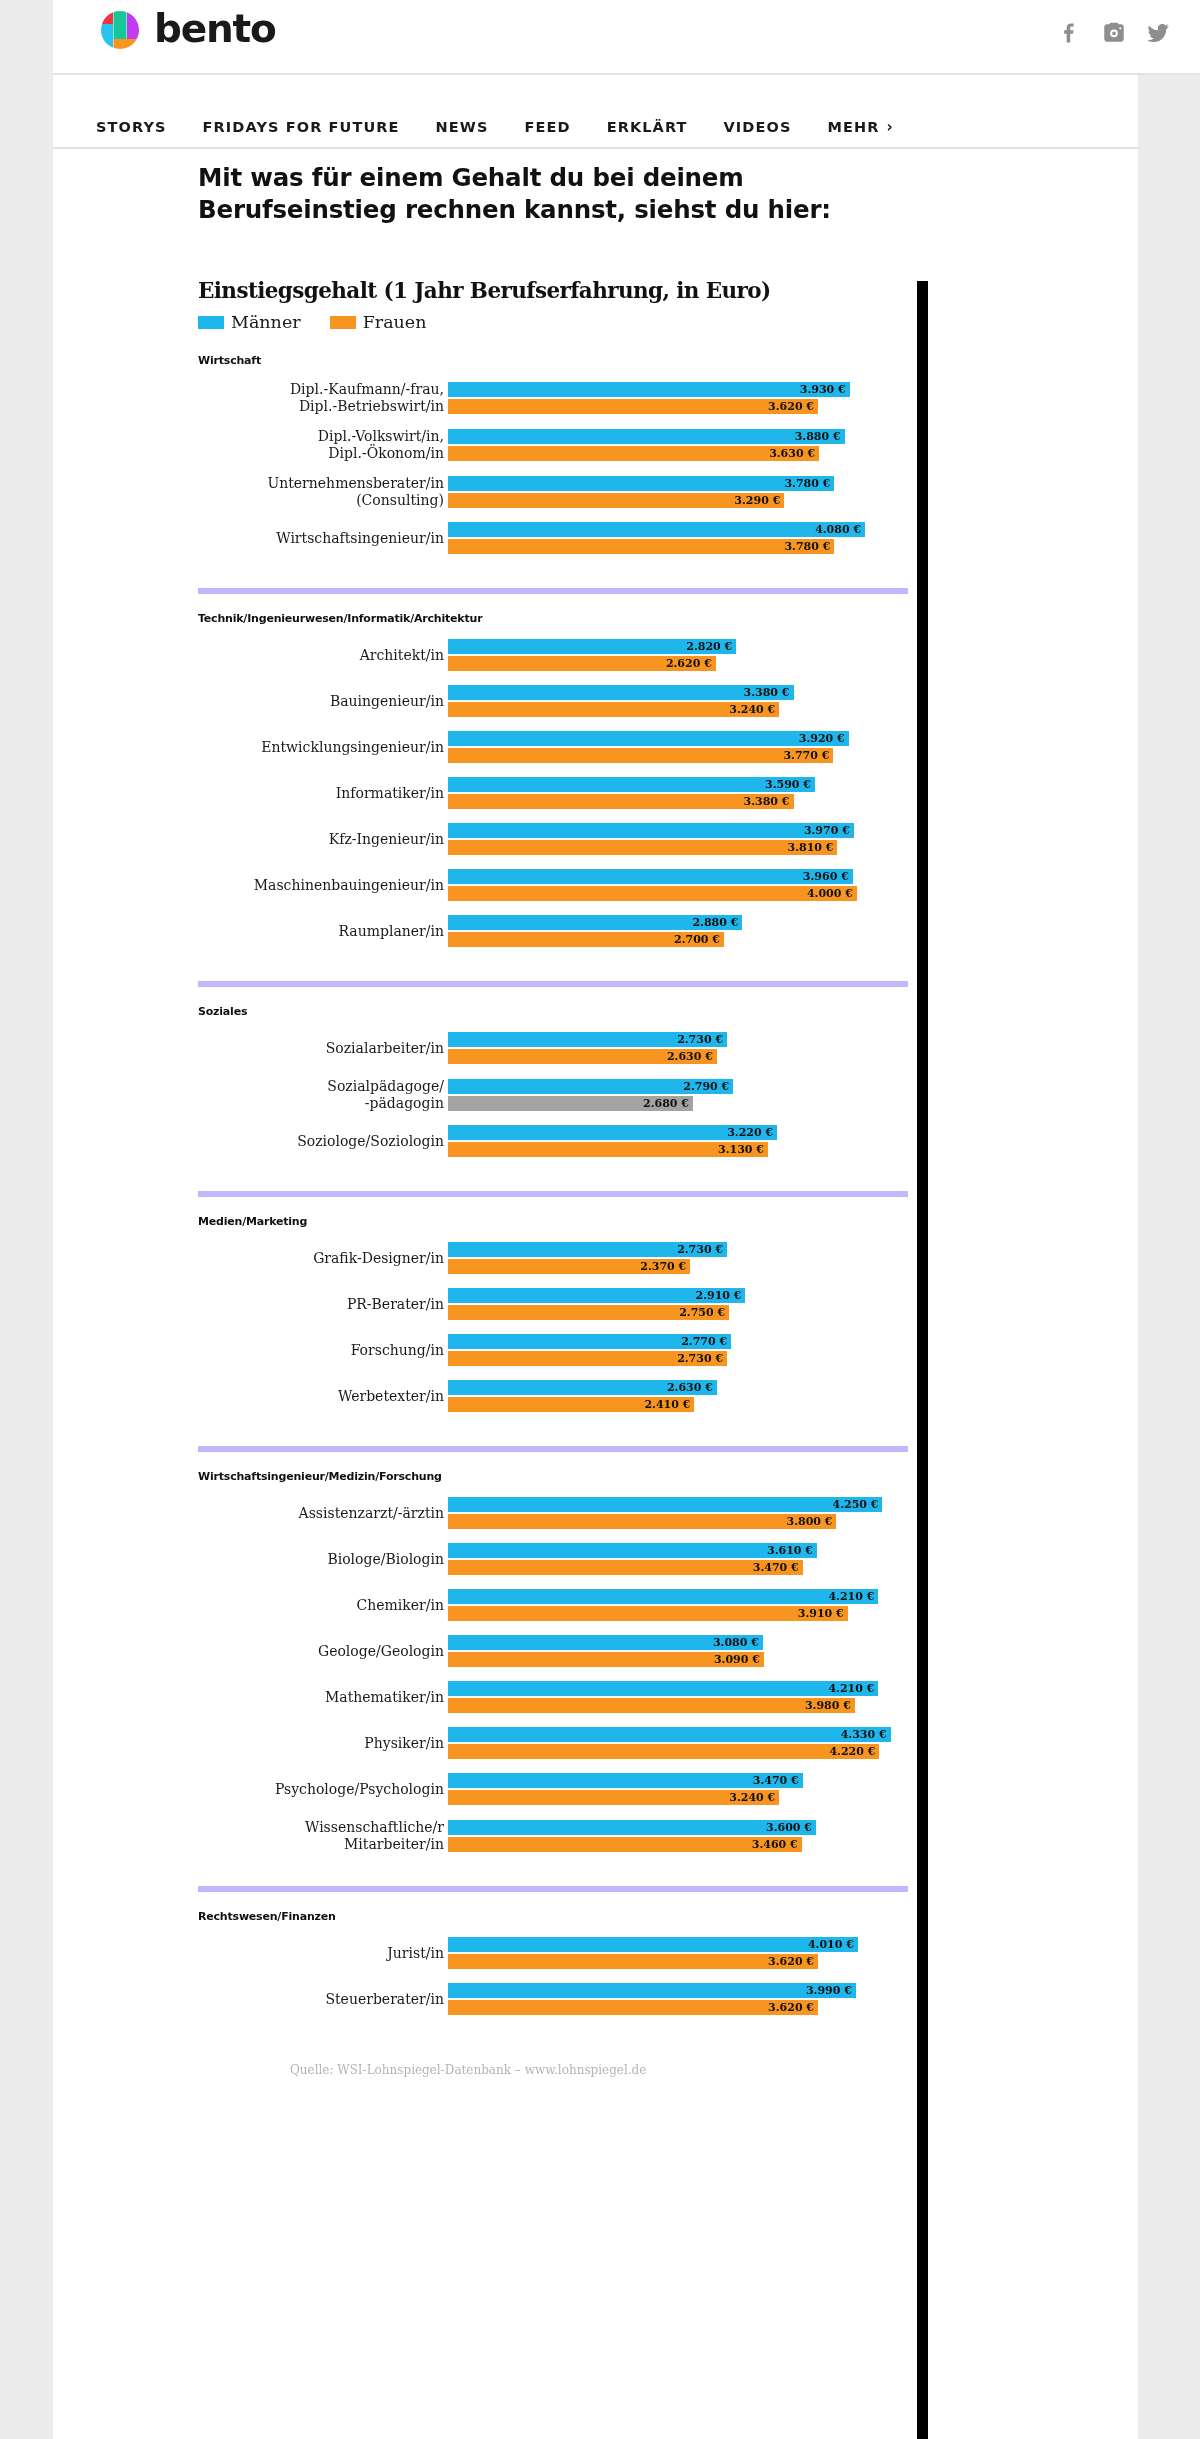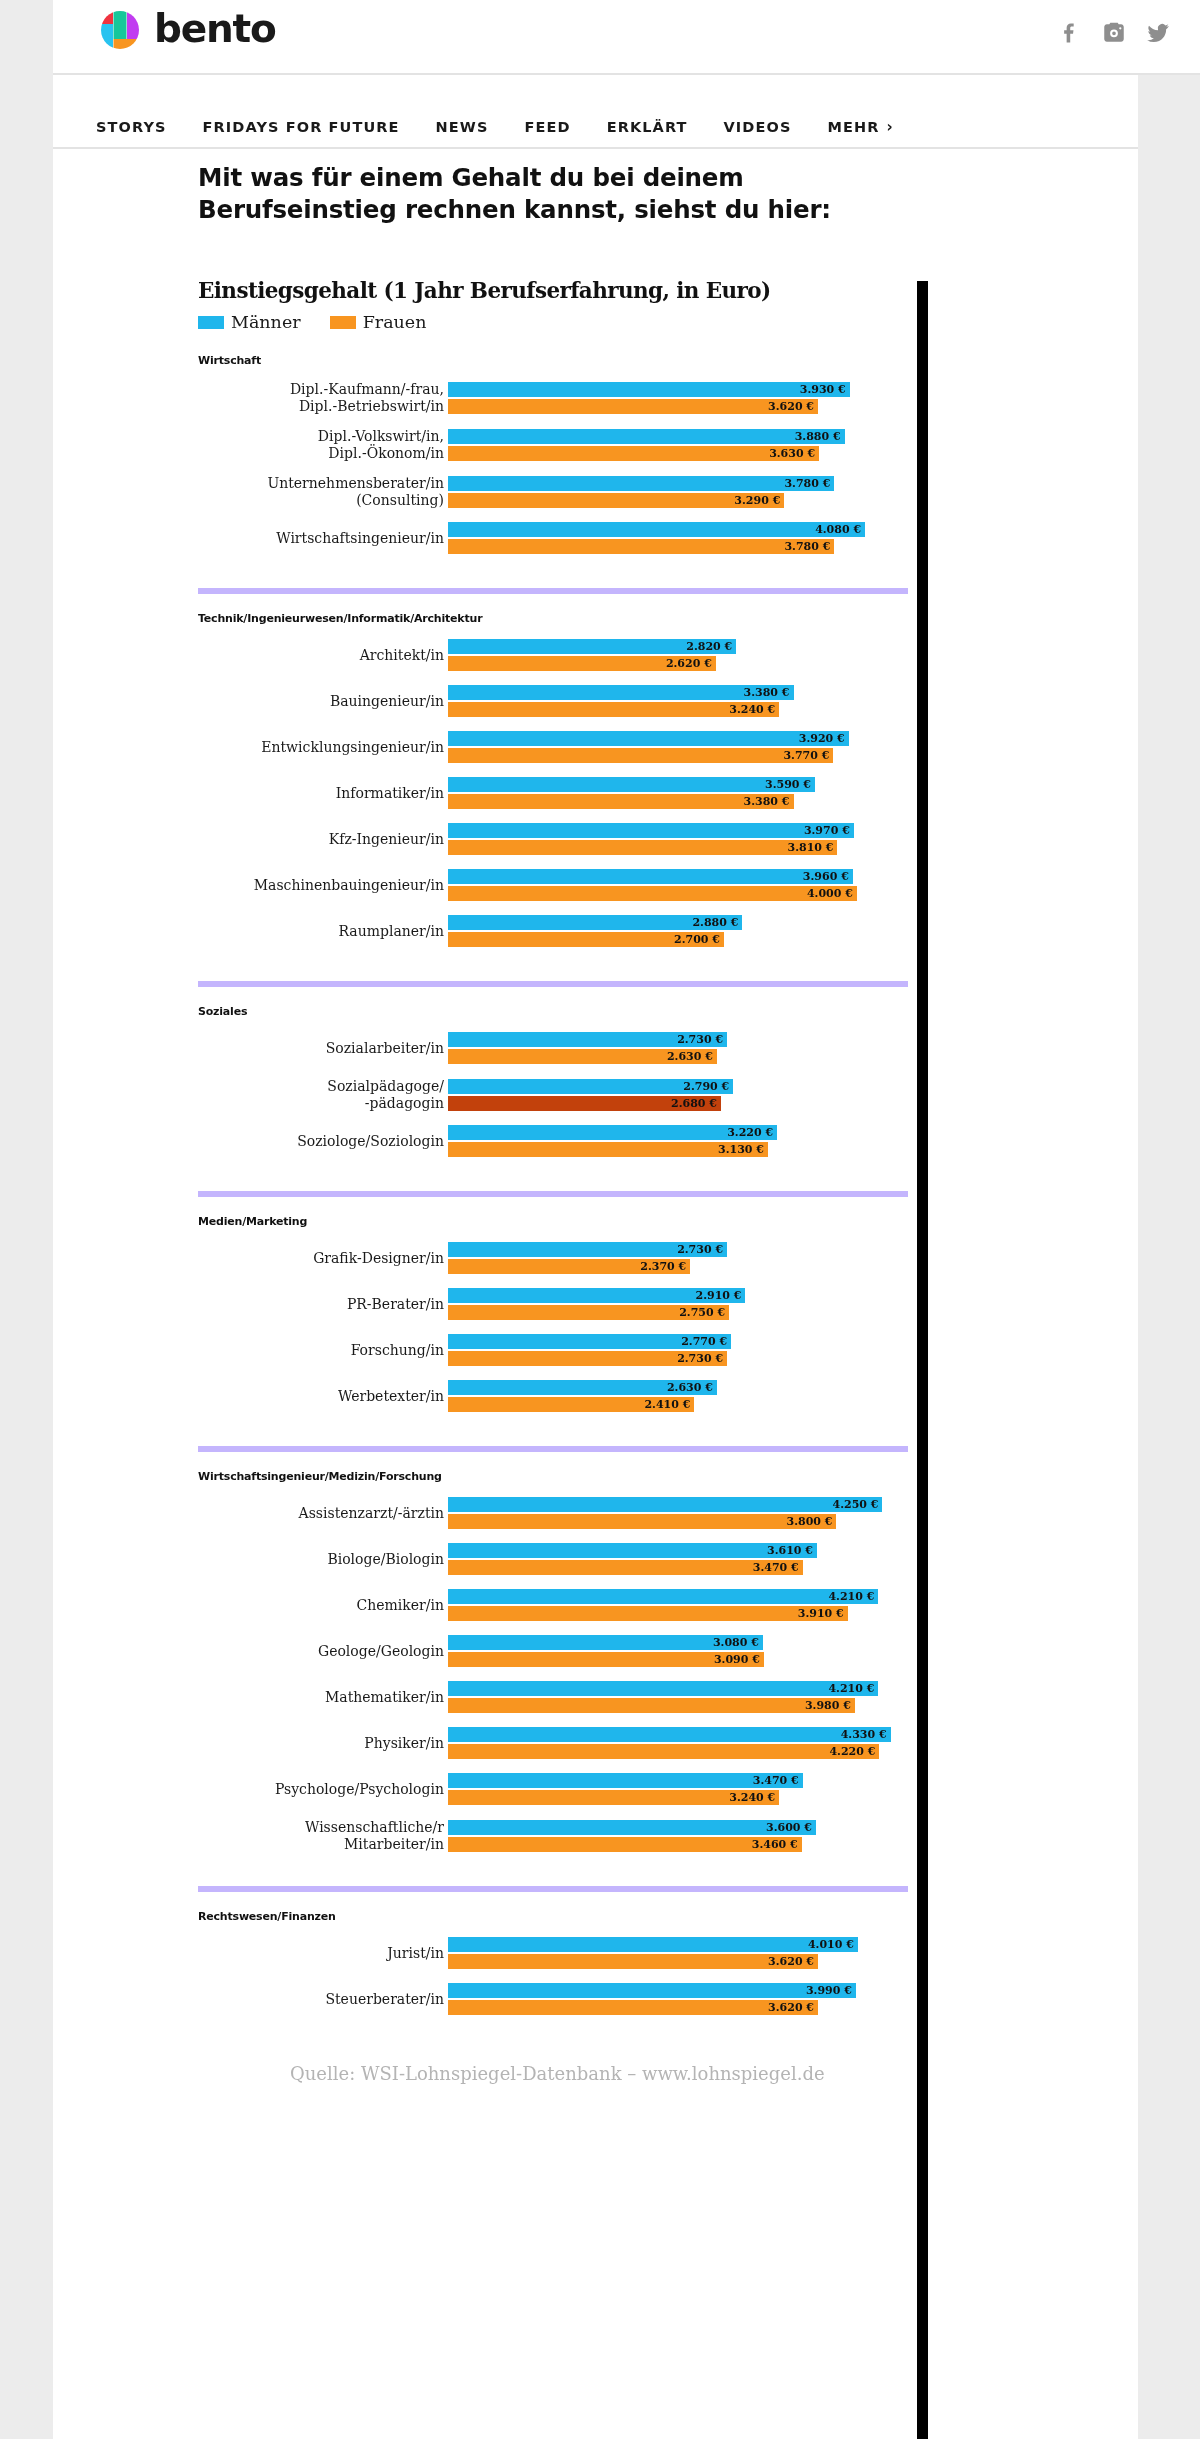--- a/index.html
+++ b/index.html
@@ -191,21 +191,21 @@
     color: #111111;
     padding-right: 4px;
     white-space: nowrap;
     line-height: 1;
   }
 
   .source {
     margin-top: 30px;
     padding-left: 92px;
     font-family: "DejaVu Serif", serif;
-    font-size: 18px;
+    font-size: 12px;
     color: #b4b4b4;
     white-space: nowrap;
   }
 
   
   .occluder {
     position: absolute;
     left: 917px;
     top: 281px;
     width: 11px;
@@ -436,21 +436,21 @@
                 </div>
               </div>
             </div>
             <div class="row">
               <div class="row-label">Sozialpädagoge/
 -pädagogin</div>
               <div class="row-bars">
                 <div class="bar" style="background: rgb(31, 182, 236); width: 285.2px;">
                   <span class="bar-val">2.790 €</span>
                 </div>
-                <div class="bar" style="background: #c2410c; width: 273px;">
+                <div class="bar" style="background: #a3a3a3; width: 245px;">
                   <span class="bar-val">2.680 €</span>
                 </div>
               </div>
             </div>
             <div class="row">
               <div class="row-label">Soziologe/Soziologin</div>
               <div class="row-bars">
                 <div class="bar" style="background: rgb(31, 182, 236); width: 329.156px;">
                   <span class="bar-val">3.220 €</span>
                 </div>

